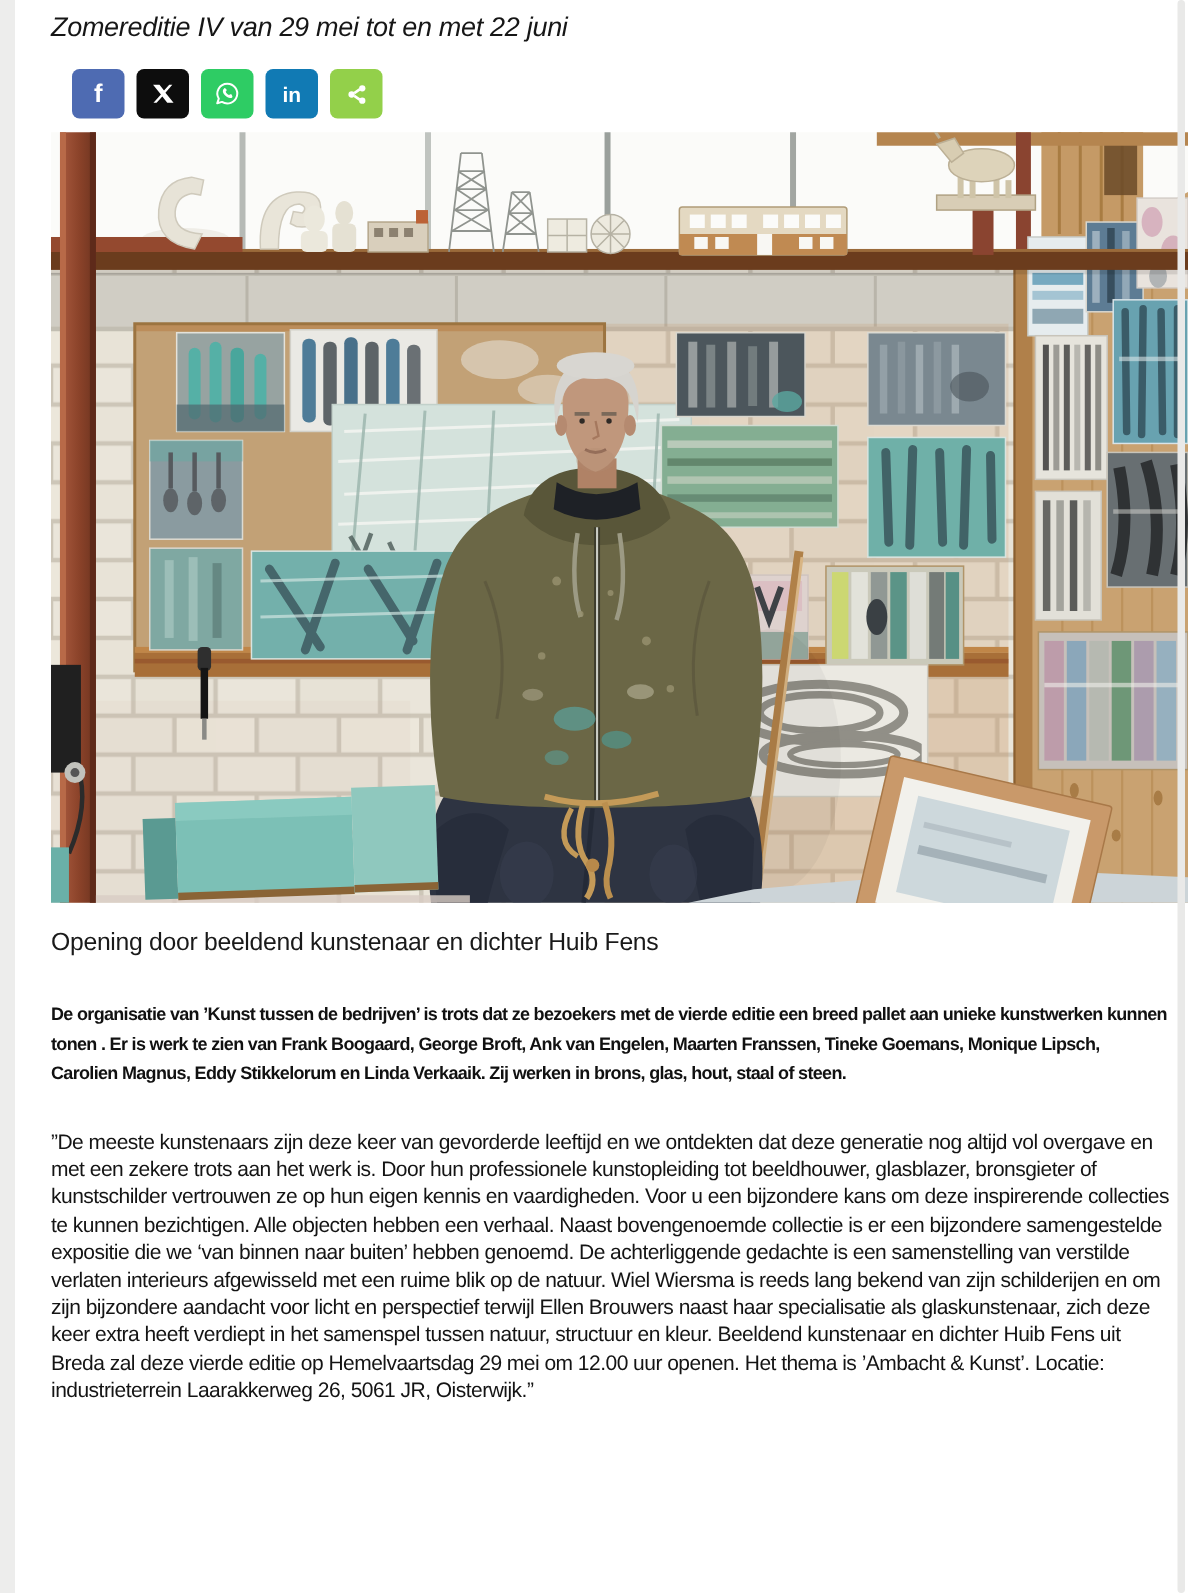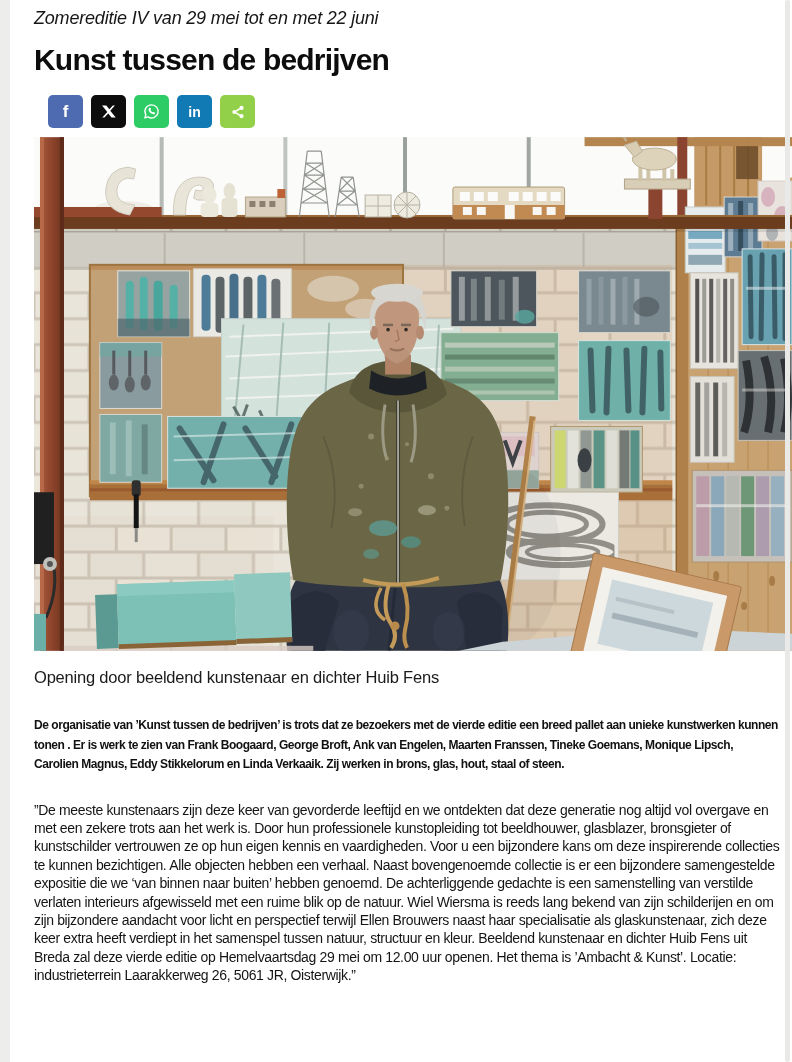--- a/index.html
+++ b/index.html
@@ -3,21 +3,21 @@
 <meta charset="utf-8">
 <style>
   html,body{margin:0;padding:0;background:#ffffff;}
   body{
     width:792px;height:1062px;position:relative;overflow:hidden;
     font-family:"Liberation Sans","DejaVu Sans",sans-serif;
     -webkit-font-smoothing:antialiased;
   }
   .gutter-left{position:absolute;left:0;top:0;width:10px;height:100%;background:#ededec;}
   .scrollbar-track{position:absolute;right:2px;top:0;width:5px;height:100%;background:#e9e9e8;border-radius:3px;}
-  .content{margin-left:22px;padding:8px 12px 20px 12px;}
+  .content{margin-left:10px;padding:8px 12px 20px 24px;}
   .kicker{
     margin:0;font-style:italic;font-size:18px;line-height:21px;
     letter-spacing:-0.2px;color:#161616;font-weight:400;
   }
   .headline{
     margin:13px 0 0 0;font-size:30px;line-height:36px;font-weight:700;
     letter-spacing:-0.8px;color:#0d0d0d;
   }
   .share-row{margin:17px 0 0 14px;display:flex;gap:8px;}
   .share-btn{
@@ -42,21 +42,20 @@
   }
 </style>
 </head>
 <body>
 
 <div class="gutter-left"></div>
 <div class="scrollbar-track"></div>
 
 <main class="content">
   <p class="kicker">Zomereditie IV van 29 mei tot en met 22 juni</p>
-  <h1 class="headline">Kunst tussen de bedrijven</h1>
 
   <div class="share-row">
     <button class="share-btn" style="background-color: rgb(78, 107, 178);">
       <span class="glyph glyph-f">f</span>
     </button>
     <button class="share-btn" style="background-color: rgb(13, 13, 13);">
       <svg width="15" height="15" viewBox="0 0 16 16">
         <path d="M12.6 1.6h2.2L9.9 7.2l5.8 7.2h-4.5L7.7 10 3.6 14.4H1.4l5.3-5.9L1.1 1.6h4.6l3.2 4 3.7-4z" fill="#ffffff"></path>
       </svg>
     </button>

